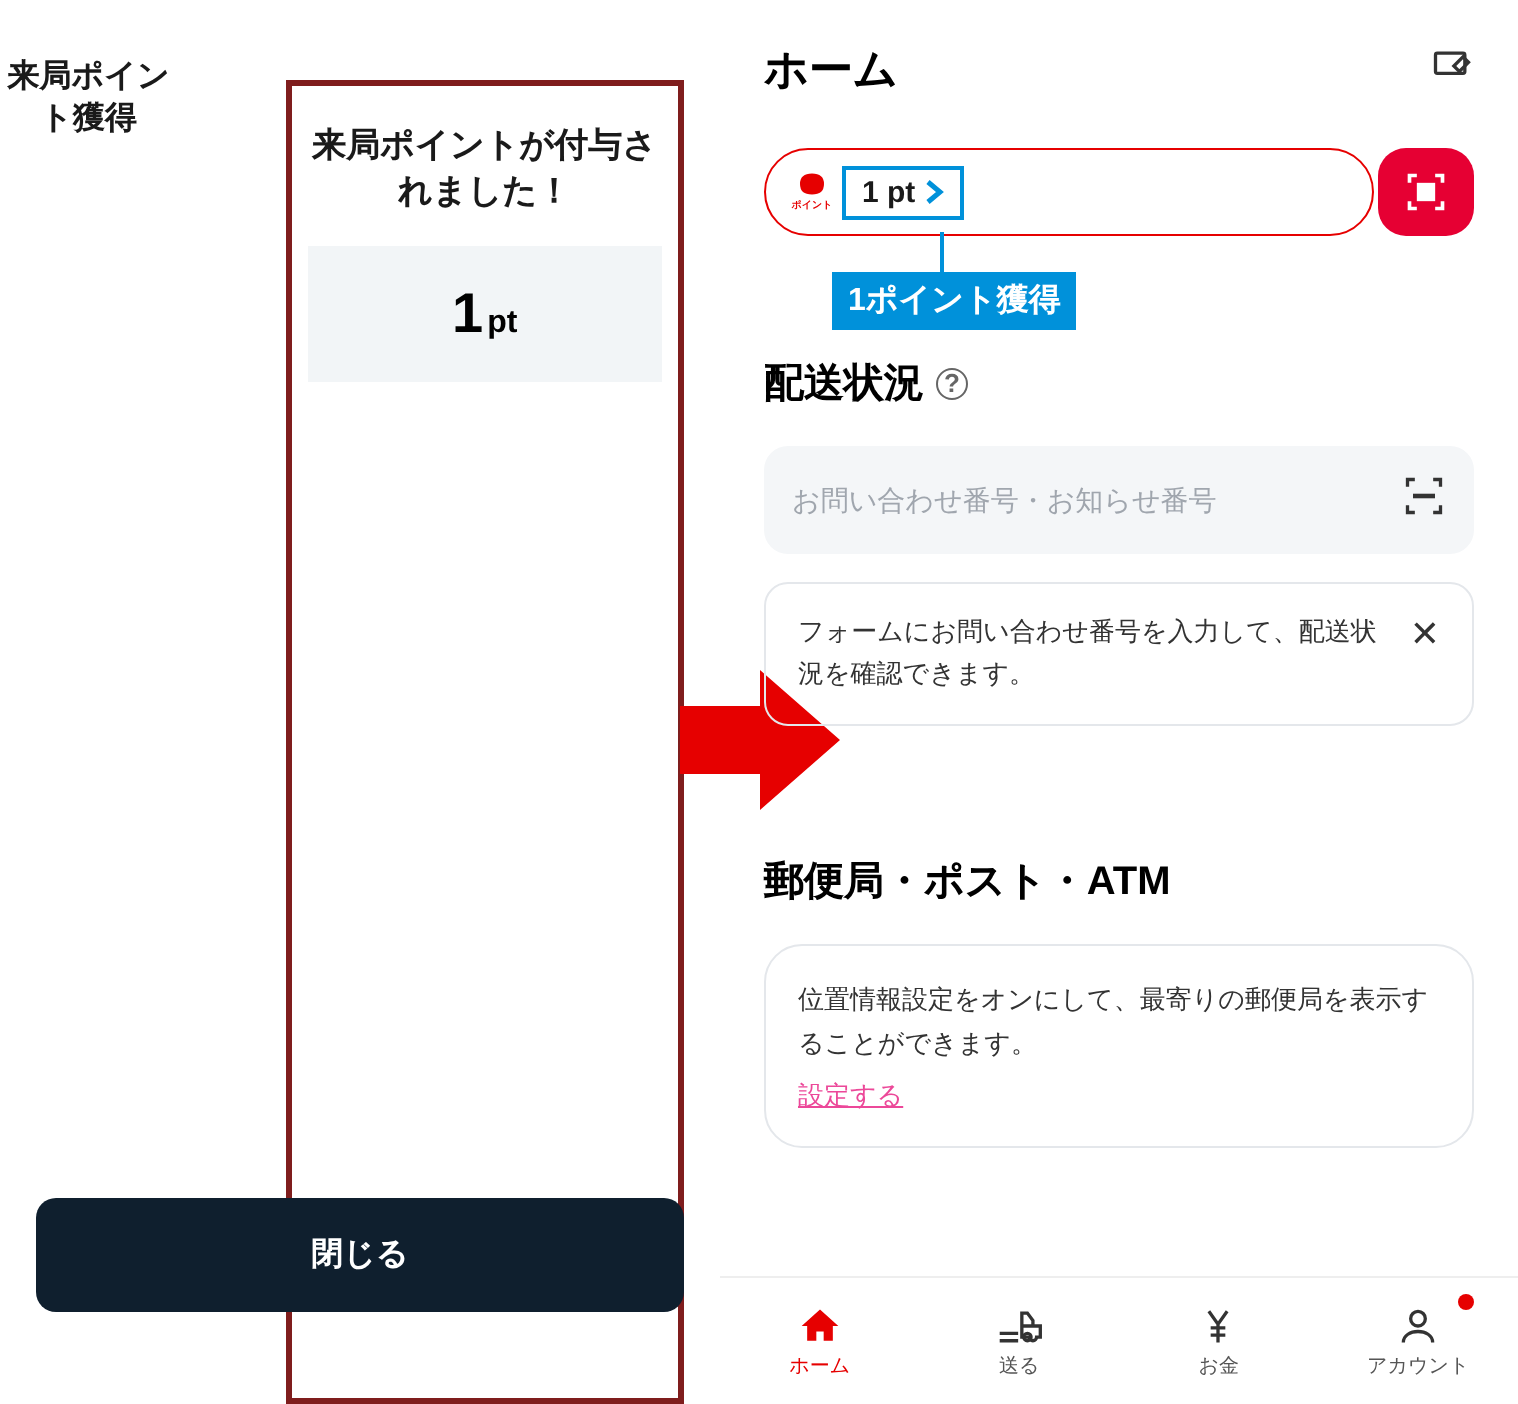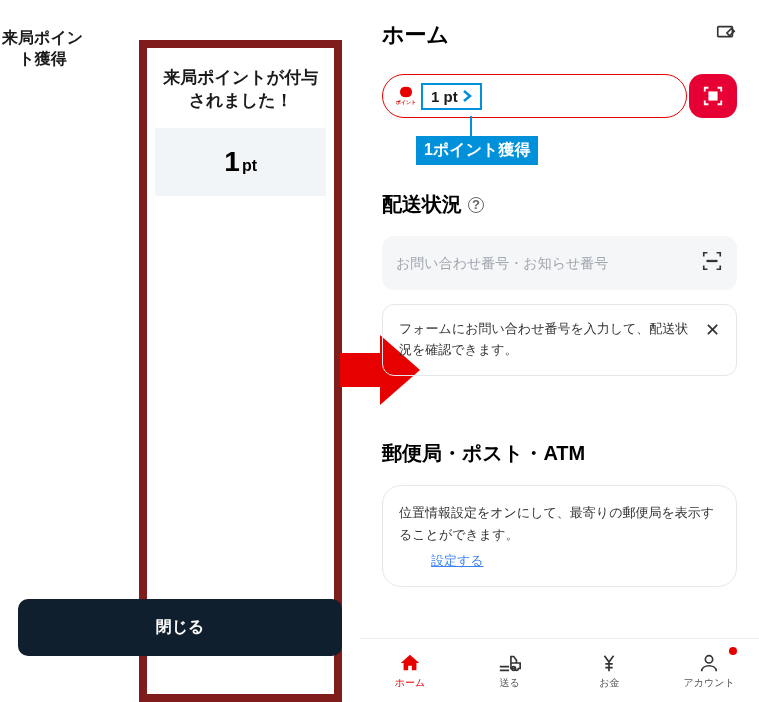--- a/index.html
+++ b/index.html
@@ -1,36 +1,36 @@
 <!DOCTYPE html>
 <html><head>
 <meta charset="utf-8">
 <style>
 * { margin: 0; padding: 0; box-sizing: border-box; font-family: -apple-system, "Hiragino Sans", sans-serif; }
 body { width: 759px; height: 702px; display: flex; background: #fff; position: relative; }
 
 .left-panel { width: 360px; height: 100%; position: relative; display: flex; flex-direction: row; }
 .left-title { text-align: center; font-size: 16px; font-weight: 600; padding: 28px 0; color: #1a1a1a; }
 .gray-rect { background: #f8f8f6; margin: 0 18px; height: 160px; }
-.red-box { border: 8px solid #7f1d1d; margin: 40px 18px 0; padding: 18px 8px 20px; }
+.red-box { border: 3px solid #7f1d1d; margin: 40px 18px 0; padding: 18px 8px 20px; }
 .award-text { font-size: 17px; font-weight: 600; text-align: center; color: #1a1a1a; }
 .pt-box { background: #f2f5f7; margin-top: 16px; padding: 18px 0; text-align: center; }
 .pt-num { font-size: 28px; font-weight: 700; }
 .pt-unit { font-size: 16px; font-weight: 600; margin-left: 2px; }
 .close-btn { position: absolute; bottom: 46px; left: 18px; right: 18px; background: #0f1f2e; color: #fff; border: none; border-radius: 10px; padding: 18px 0; font-size: 16px; font-weight: 600; cursor: pointer; }
 
 .arrow-wrap { position: absolute; left: 340px; top: 335px; }
 .big-arrow { fill: #e60000; }
 
 .right-panel { flex: 1; height: 100%; position: relative; padding: 20px 22px 0; display: flex; flex-direction: column; }
 .home-header { display: flex; align-items: center; justify-content: space-between; margin-bottom: 24px; }
 .home-title { font-size: 22px; font-weight: 700; }
 .edit-icon { cursor: pointer; }
 
-.pt-row { display: flex; gap: 2px; margin-bottom: 15px; position: relative; }
+.pt-row { display: flex; gap: 2px; margin-bottom: 2px; position: relative; }
 .pt-pill { flex: 1; border: 1.5px solid #e60000; border-radius: 24px; height: 44px; display: flex; align-items: center; padding: 0 12px; cursor: pointer; position: relative; }
 .pt-logo { width: 22px; height: 22px; margin-right: 4px; display:flex; flex-direction:column; align-items:center; }
 .pt-logo-text { font-size:5px; color:#e60000; font-weight:600; }
 .pt-badge { border: 2px solid #0091da; padding: 3px 8px; display: flex; align-items: center; gap: 4px; position: relative; }
 .pt-badge-text { font-size: 15px; font-weight: 700; color: #1a1a1a; }
 .pt-chevron { stroke: #0091da; }
 .qr-btn { width: 48px; height: 44px; background: #e60033; border: none; border-radius: 14px; display: flex; align-items: center; justify-content: center; cursor: pointer; }
 
 .callout-line { position: absolute; left: 88px; top: 42px; width: 2px; height: 22px; background: #0091da; }
 .callout-label { position: absolute; left: 34px; top: 62px; background: #0091da; color: #fff; font-size: 16px; font-weight: 700; padding: 4px 8px; }
@@ -43,21 +43,21 @@
 .search-input::placeholder { color: #a0a6ae; }
 .scan-icon { cursor: pointer; }
 
 .hint-card { margin-top: 14px; border: 1px solid #e4e7eb; border-radius: 12px; padding: 14px 16px; display: flex; align-items: flex-start; gap: 12px; }
 .hint-text { flex: 1; font-size: 13px; line-height: 1.6; color: #333; }
 .hint-close { cursor: pointer; font-size: 18px; color: #333; }
 
 .section-title-2 { font-size: 20px; font-weight: 700; margin-top: 64px; }
 .loc-card { margin-top: 18px; border: 1px solid #e4e7eb; border-radius: 19px; padding: 16px; }
 .loc-text { font-size: 13px; line-height: 1.7; color: #333; }
-.loc-link { font-size: 13px; color: #3b82f6; text-decoration: underline; margin-top: 6px; display: inline-block; cursor: pointer; margin-left: 32px; }
+.loc-link { font-size: 13px; color: #ec4899; text-decoration: underline; margin-top: 6px; display: inline-block; cursor: pointer; }
 
 .tabbar { position: absolute; bottom: 0; left: 0; right: 0; height: 64px; border-top: 1px solid #eee; display: flex; background: #fff; }
 .tab { flex: 1; display: flex; flex-direction: column; align-items: center; justify-content: center; gap: 2px; cursor: pointer; position: relative; }
 .tab-icon { height: 22px; display: flex; align-items: center; }
 .tab-label { font-size: 10px; color: #555; }
 .tab.active .tab-label { color: #e60000; }
 .tab-dot { position: absolute; top: 8px; right: 22px; width: 8px; height: 8px; background: #e60000; border-radius: 50%; }
 </style>
 </head>
 <body>

